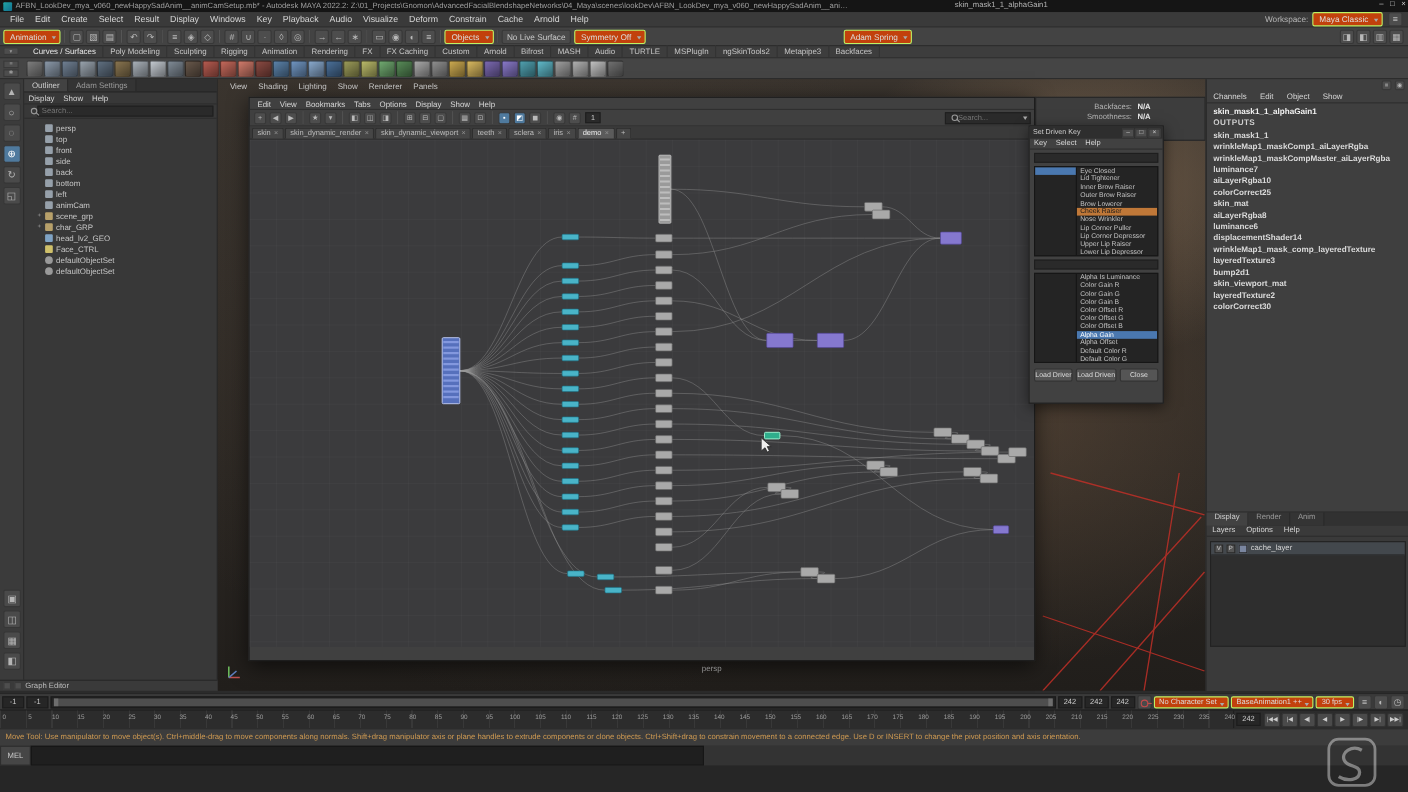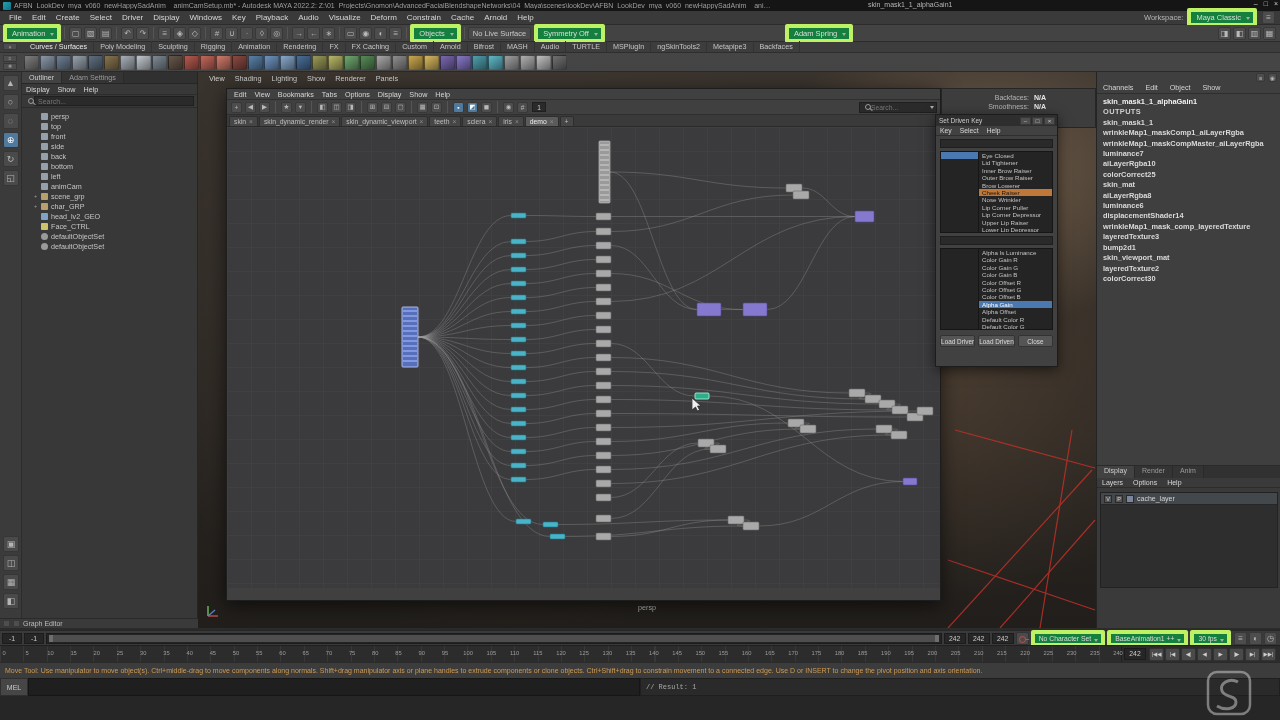--- a/index.html
+++ b/index.html
@@ -12,21 +12,21 @@
   .maya-badge{width:8px;height:8px;margin:0 3px;background:linear-gradient(135deg,#22a5a5,#0f6f8f);border-radius:1px;flex:none}
   #win-title{overflow:hidden;text-overflow:ellipsis;max-width:760px}
   #win-title2{position:absolute;left:868px;top:1px;color:#b5b5b5}
   #tb-btns{position:absolute;right:2px;top:0;display:flex;gap:6px;color:#cfcfcf;font-size:7px}
   #tb-btns span{cursor:default}
   #menubar{position:absolute;left:0;top:11px;width:1280px;height:14px;background:#3a3a3a;border-bottom:1px solid #2c2c2c;display:flex;align-items:center;padding-left:4px}
   .mi{padding:0 5px;font-size:8px;color:#d6d6d6}
   #mb-right{margin-left:auto;display:flex;align-items:center;gap:4px;padding-right:4px;font-size:7.5px;color:#b5b5b5}
   
   #statusline{position:absolute;left:0;top:25px;width:1280px;height:17px;background:#434343;border-bottom:1px solid #2c2c2c;display:flex;align-items:center;padding:0 3px}
-  .dd{position:relative;background:#15803d;border:4px solid #bef264;border-radius:2px;font-size:7.5px;color:#ddd;padding:1px 12px 1px 5px;white-space:nowrap}
+  .dd{position:relative;background:#c2410c;border:1px solid #bef264;border-radius:2px;font-size:7.5px;color:#ddd;padding:1px 12px 1px 5px;white-space:nowrap}
   .dd::after{content:"";position:absolute;right:3px;top:5px;border-left:2.5px solid transparent;border-right:2.5px solid transparent;border-top:3.5px solid #aaa}
   .ic{display:inline-flex;align-items:center;justify-content:center;width:13px;height:13px;background:#4d4d4d;border:1px solid #383838;border-radius:2px;color:#b9b9b9;font-size:8px;margin:0 1px;flex:none}
   .ic.active{background:#4f7a9e;color:#fff}
   .txtbtn{font-size:7.5px;color:#c9c9c9;padding:1px 4px;background:#4a4a4a;border:1px solid #383838;border-radius:2px;white-space:nowrap}
   
   #shelftabs{position:absolute;left:0;top:42px;width:1280px;height:11px;background:#3d3d3d;border-bottom:1px solid #2e2e2e;display:flex;align-items:flex-end;padding-left:24px}
   .shtab{font-size:7.2px;color:#c6c6c6;padding:1px 6px;border-right:1px solid #333;white-space:nowrap}
   .shtab:first-child{color:#e8e8e8}
   #shelficons{position:absolute;left:0;top:53px;width:1280px;height:19px;background:#454545;border-bottom:1px solid #2a2a2a;display:flex;align-items:center;padding-left:24px;gap:1px}
   .shic{width:15px;height:15px;border-radius:2px;border:1px solid rgba(0,0,0,.35);flex:none}
@@ -174,21 +174,21 @@
     <span>×</span>
   </span>
 </div>
 
 <div id="menubar">
   <span id="menubar-items" class="flex">
       <span class="mi">File</span>
       <span class="mi">Edit</span>
       <span class="mi">Create</span>
       <span class="mi">Select</span>
-      <span class="mi">Driver</span>
+      <span class="mi">Result</span>
       <span class="mi">Display</span>
       <span class="mi">Windows</span>
       <span class="mi">Key</span>
       <span class="mi">Playback</span>
       <span class="mi">Audio</span>
       <span class="mi">Visualize</span>
       <span class="mi">Deform</span>
       <span class="mi">Constrain</span>
       <span class="mi">Cache</span>
       <span class="mi">Arnold</span>
@@ -904,21 +904,20 @@
       <span class="tbtn">|▶</span>
       <span class="tbtn">▶|</span>
       <span class="tbtn">▶▶|</span>
     </div>
 </div>
 
 <div id="helpline">Move Tool: Use manipulator to move object(s). Ctrl+middle-drag to move components along normals. Shift+drag manipulator axis or plane handles to extrude components or clone objects. Ctrl+Shift+drag to constrain movement to a connected edge. Use D or INSERT to change the pivot position and axis orientation.</div>
 <div id="cmdline">
   <span id="cmd-label">MEL</span>
   <input id="cmd-input" style="">
-  <span id="cmd-result">// Result: 1</span>
 </div>
 <div id="footer"></div>
 
 <div id="watermark">
   <svg width="46" height="46" viewBox="0 0 46 46">
     <rect x="2" y="2" width="42" height="42" rx="9" fill="none" stroke="#e8e8e8" stroke-width="2.5"></rect>
     <path d="M32 12c-9-5-19 2-16 9s14 4 14 11-11 9-19 4" fill="none" stroke="#e8e8e8" stroke-width="3"></path>
   </svg>
   <div class="wm-text">
   </div>

